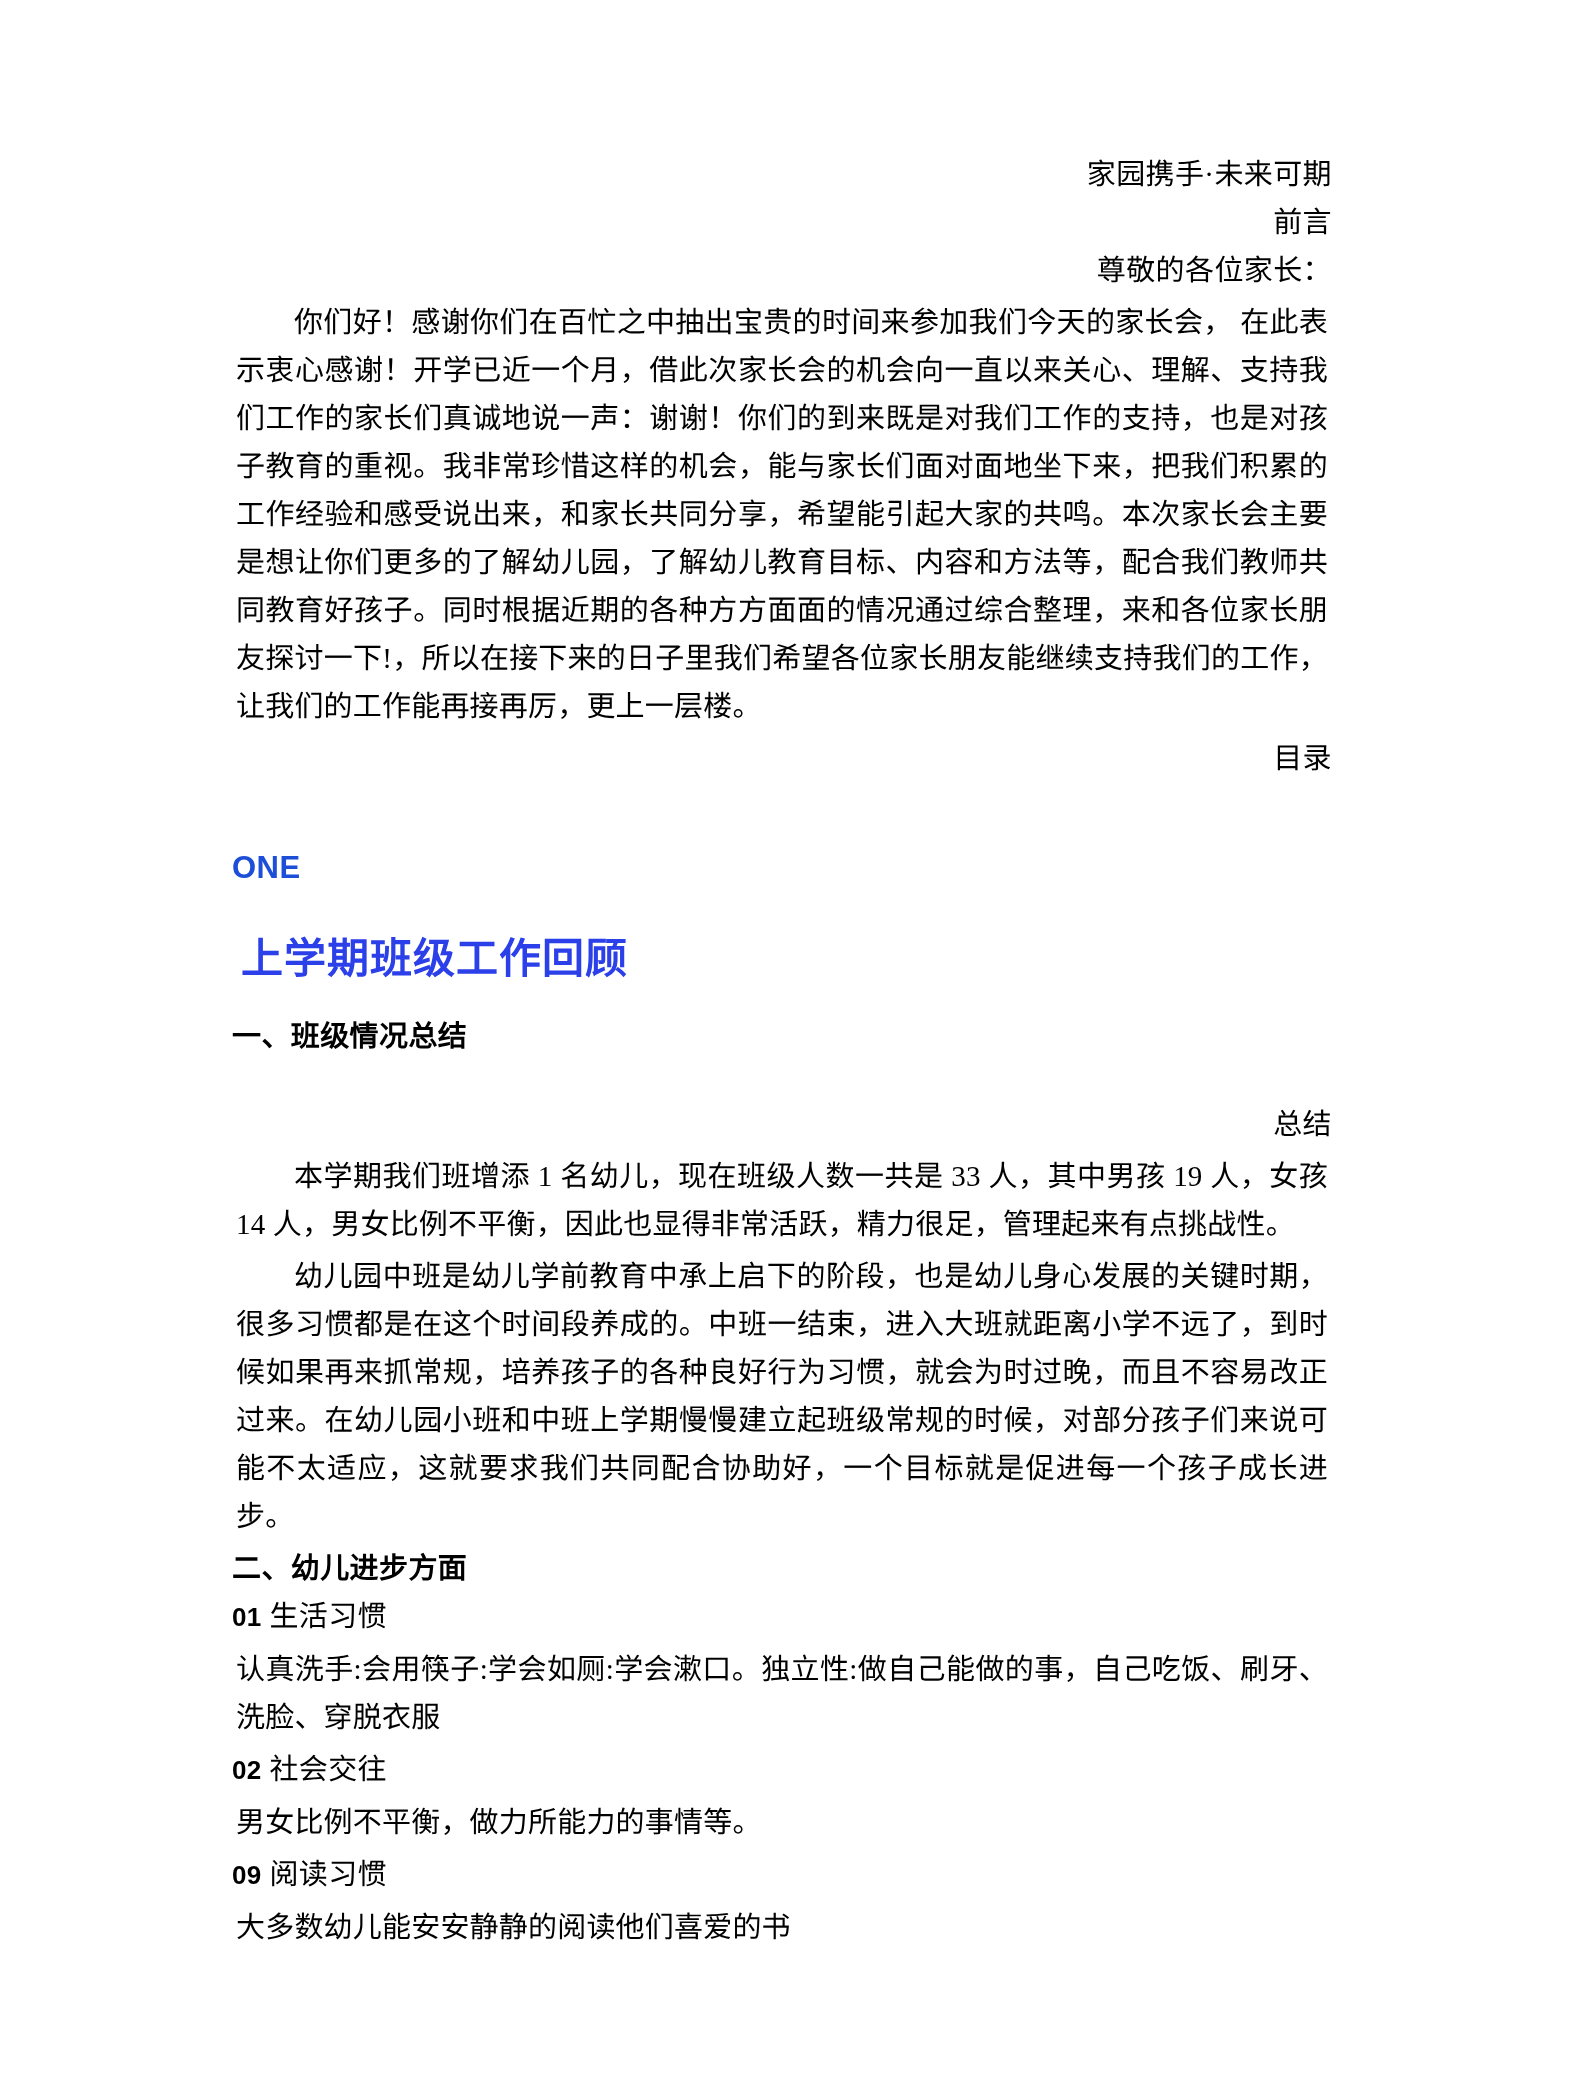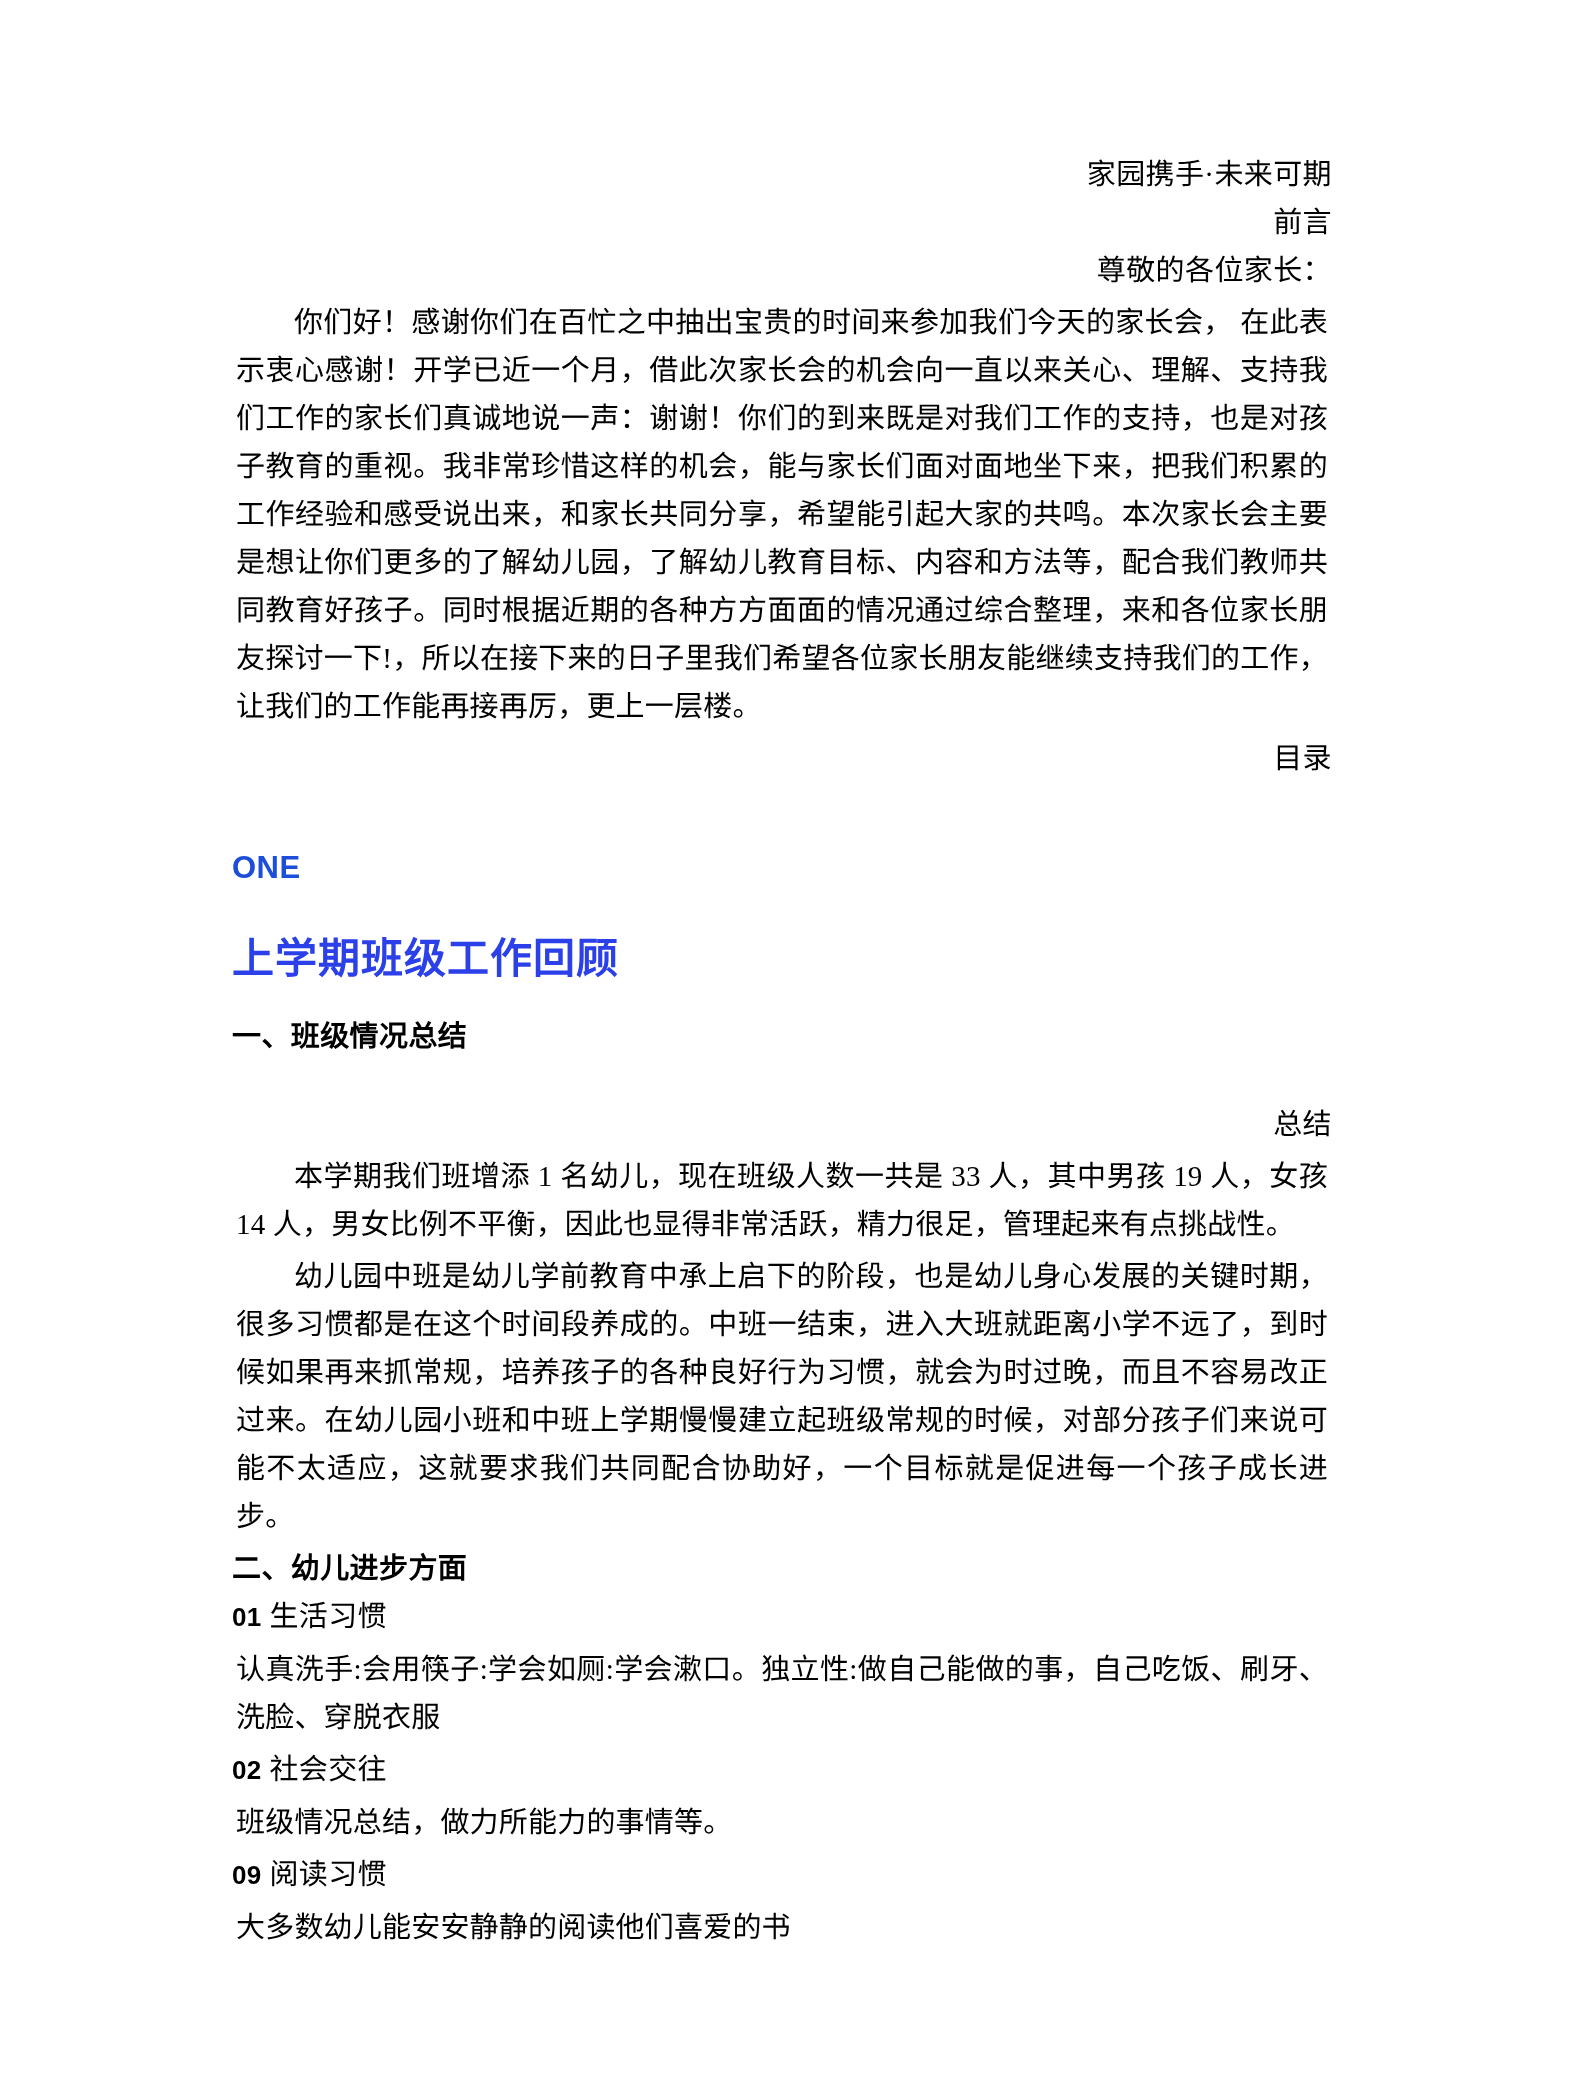--- a/index.html
+++ b/index.html
@@ -119,21 +119,21 @@
 
     <div class="spacer-sm"></div>
 
 
     <div class="spacer-md"></div>
 
     <div class="section-label" id="chapter-label" style="color: #1d4ed8;">ONE</div>
 
     <div class="spacer-md"></div>
 
-    <div class="chapter-title" id="chapter-title" style="color: rgb(43, 64, 232);">上学期班级工作回顾</div>
+    <div class="chapter-title" id="chapter-title" style="color: rgb(43, 64, 232); margin-left: 9px;">上学期班级工作回顾</div>
 
     <div class="spacer-sm"></div>
 
     <div class="sub-heading">一、班级情况总结</div>
 
     <div class="spacer-md"></div>
 
     <div class="line">总结</div>
 
     <p class="para">本学期我们班增添 1 名幼儿，现在班级人数一共是 33 人，其中男孩 19 人，女孩 14 人，男女比例不平衡，因此也显得非常活跃，精力很足，管理起来有点挑战性。</p>
@@ -143,21 +143,21 @@
     <div class="sub-heading">二、幼儿进步方面</div>
 
     <div class="num-heading">
       <span class="num">01</span><span> </span><span>生活习惯</span>
     </div>
     <p class="para para-noindent">认真洗手:会用筷子:学会如厕:学会漱口。独立性:做自己能做的事，自己吃饭、刷牙、洗脸、穿脱衣服</p>
 
     <div class="num-heading">
       <span class="num">02</span><span> </span><span>社会交往</span>
     </div>
-    <p class="para para-noindent">班级情况总结，做力所能力的事情等。</p>
+    <p class="para para-noindent">男女比例不平衡，做力所能力的事情等。</p>
 
     <div class="num-heading">
       <span class="num">09</span><span> </span><span>阅读习惯</span>
     </div>
     <p class="para para-noindent">大多数幼儿能安安静静的阅读他们喜爱的书</p>
 
   </div>
 </div>
 
 </body></html>

